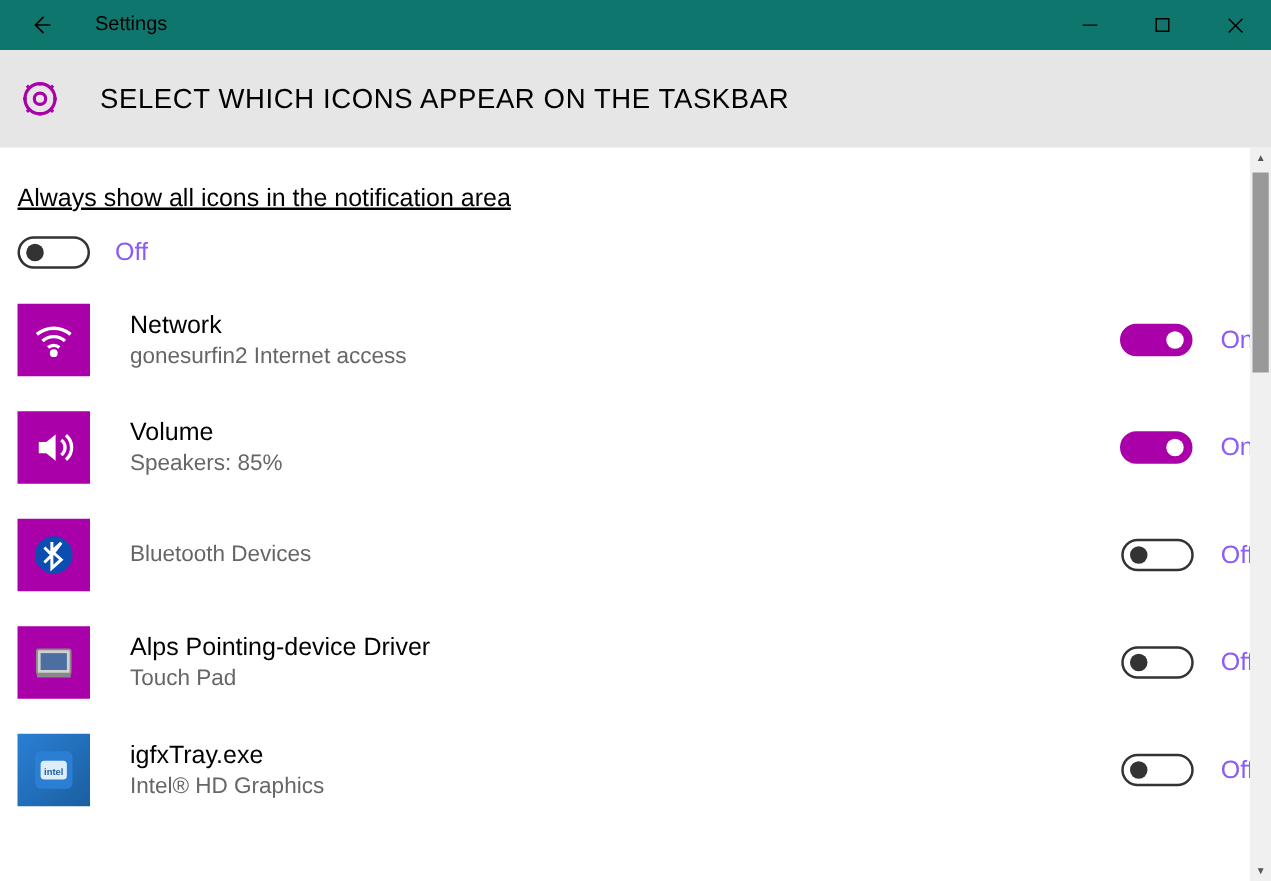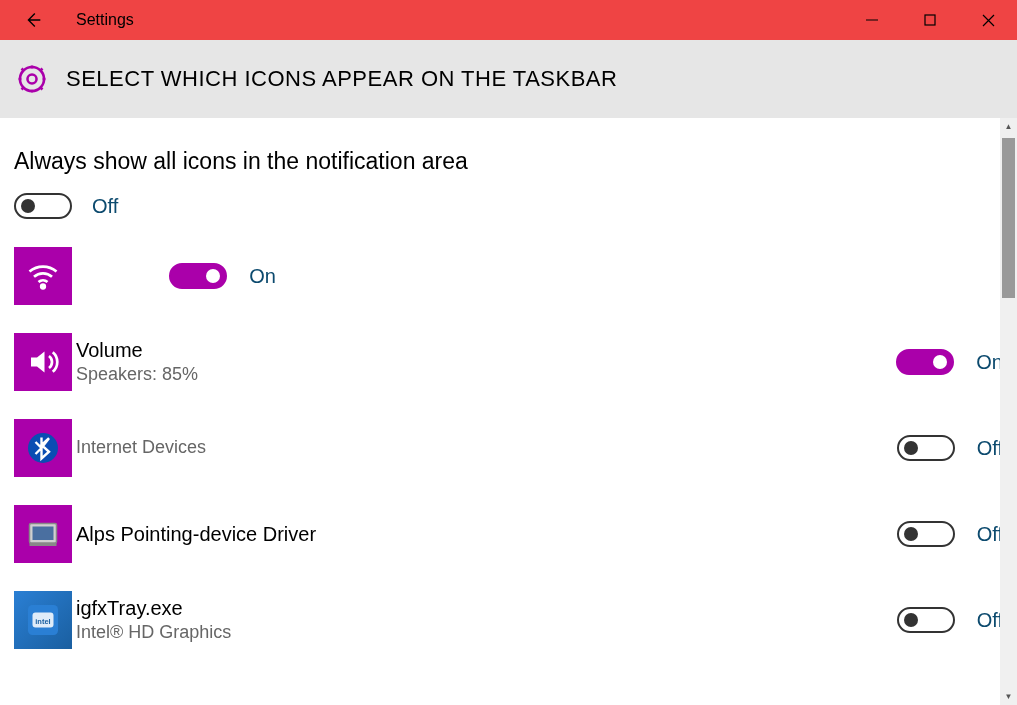--- a/index.html
+++ b/index.html
@@ -6,21 +6,21 @@
   body {
     font-family: "Segoe UI", -apple-system, sans-serif;
     background: #fff;
     width: 1017px;
     height: 705px;
     overflow: hidden;
     position: relative;
   }
   .titlebar {
     height: 40px;
-    background: #ef4444;
+    background: #0f766e;
     display: flex;
     align-items: center;
     padding-left: 18px;
   }
   .back-arrow {
     width: 30px; height: 30px;
     display: flex; align-items: center; justify-content: center;
     cursor: pointer;
     margin-right: 28px;
   }
@@ -36,42 +36,43 @@
     width: 58px; height: 40px;
     display: flex; align-items: center; justify-content: center;
     cursor: pointer;
   }
   .headerbar {
     height: 78px;
     background: #e6e6e6;
     display: flex;
     align-items: center;
     padding-left: 14px;
-    gap: 16px;
+    gap: 30px;
   }
   .gear {
     width: 36px; height: 36px;
     display: flex; align-items: center; justify-content: center;
   }
   .page-title {
     font-size: 22px;
     font-weight: 400;
     letter-spacing: 0.5px;
     color: #000;
   }
   .content {
     padding: 30px 14px 0 14px;
     height: calc(705px - 118px);
     overflow-y: auto;
     position: relative;
   }
   .section-label {
-    font-size: 23px;
+    font-size: 20px;
     color: #000;
     margin-bottom: 18px;
+    text-decoration: underline;
   }
   .toggle-row {
     display: flex;
     align-items: center;
     margin-bottom: 28px;
   }
   .toggle {
     width: 58px; height: 26px;
     border-radius: 13px;
     border: 2px solid #333;
@@ -91,37 +92,37 @@
     background: #aa00aa;
     border-color: #aa00aa;
   }
   .toggle.on .knob {
     background: #fff;
     left: auto; right: 5px;
   }
   .toggle-label {
     font-size: 20px;
     margin-left: 20px;
-    color: #0c4a6e;
+    color: #8b5cf6;
   }
   .icon-list {
     display: flex;
     flex-direction: column;
     gap: 28px;
   }
   .icon-row {
     display: flex;
     align-items: center;
   }
   .icon-tile {
     width: 58px; height: 58px;
     background: #aa00aa;
     display: flex; align-items: center; justify-content: center;
     flex-shrink: 0;
-    margin-right: 4px;
+    margin-right: 32px;
   }
   .icon-tile.gradient {
     background: linear-gradient(135deg, #2a7fd4, #1a5fa0);
   }
   .icon-texts {
     flex: 1;
   }
   .icon-title {
     font-size: 20px;
     color: #000;
@@ -213,20 +214,24 @@
   <div class="icon-list" id="icon-list">
       <div class="icon-row">
         <div class="icon-tile">
           <svg width="36" height="36" viewBox="0 0 24 24" fill="none" stroke="#fff" stroke-width="1.8">
             <path d="M3 9a14 14 0 0 1 18 0"></path>
             <path d="M6 12.5a9 9 0 0 1 12 0"></path>
             <path d="M9 16a4.5 4.5 0 0 1 6 0"></path>
             <circle cx="12" cy="19" r="1.2" fill="#fff"></circle>
           </svg>
         </div>
+        <div class="icon-texts">
+          <div class="icon-title">Network</div>
+          <div class="icon-sub">gonesurfin2 Internet access</div>
+        </div>
         <div class="row-toggle-wrap">
           <div class="toggle on">
             <div class="knob"></div>
           </div>
           <div class="toggle-label">On</div>
         </div>
       </div>
       <div class="icon-row">
         <div class="icon-tile">
           <svg width="36" height="36" viewBox="0 0 24 24" fill="none" stroke="#fff" stroke-width="1.8">
@@ -247,39 +252,40 @@
         </div>
       </div>
       <div class="icon-row">
         <div class="icon-tile">
           <svg width="36" height="36" viewBox="0 0 24 24">
             <circle cx="12" cy="12" r="10" fill="#0a4db3"></circle>
             <path d="M11 5v14l5-4.5L11 10l5-4.5L11 12 7 8m0 8 4-4" stroke="#fff" stroke-width="1.6" fill="none"></path>
           </svg>
         </div>
         <div class="icon-texts">
-          <div class="icon-sub">Internet Devices</div>
+          <div class="icon-sub">Bluetooth Devices</div>
         </div>
         <div class="row-toggle-wrap">
           <div class="toggle">
             <div class="knob"></div>
           </div>
           <div class="toggle-label">Off</div>
         </div>
       </div>
       <div class="icon-row">
         <div class="icon-tile">
           <svg width="36" height="36" viewBox="0 0 24 24">
             <rect x="3" y="5" width="18" height="13" rx="1" fill="#d0d0d0" stroke="#888"></rect>
             <rect x="3" y="18" width="18" height="2" fill="#888"></rect>
             <rect x="5" y="7" width="14" height="9" fill="#4a6fa0"></rect>
           </svg>
         </div>
         <div class="icon-texts">
           <div class="icon-title">Alps Pointing-device Driver</div>
+          <div class="icon-sub">Touch Pad</div>
         </div>
         <div class="row-toggle-wrap">
           <div class="toggle">
             <div class="knob"></div>
           </div>
           <div class="toggle-label">Off</div>
         </div>
       </div>
       <div class="icon-row">
         <div class="icon-tile gradient">

